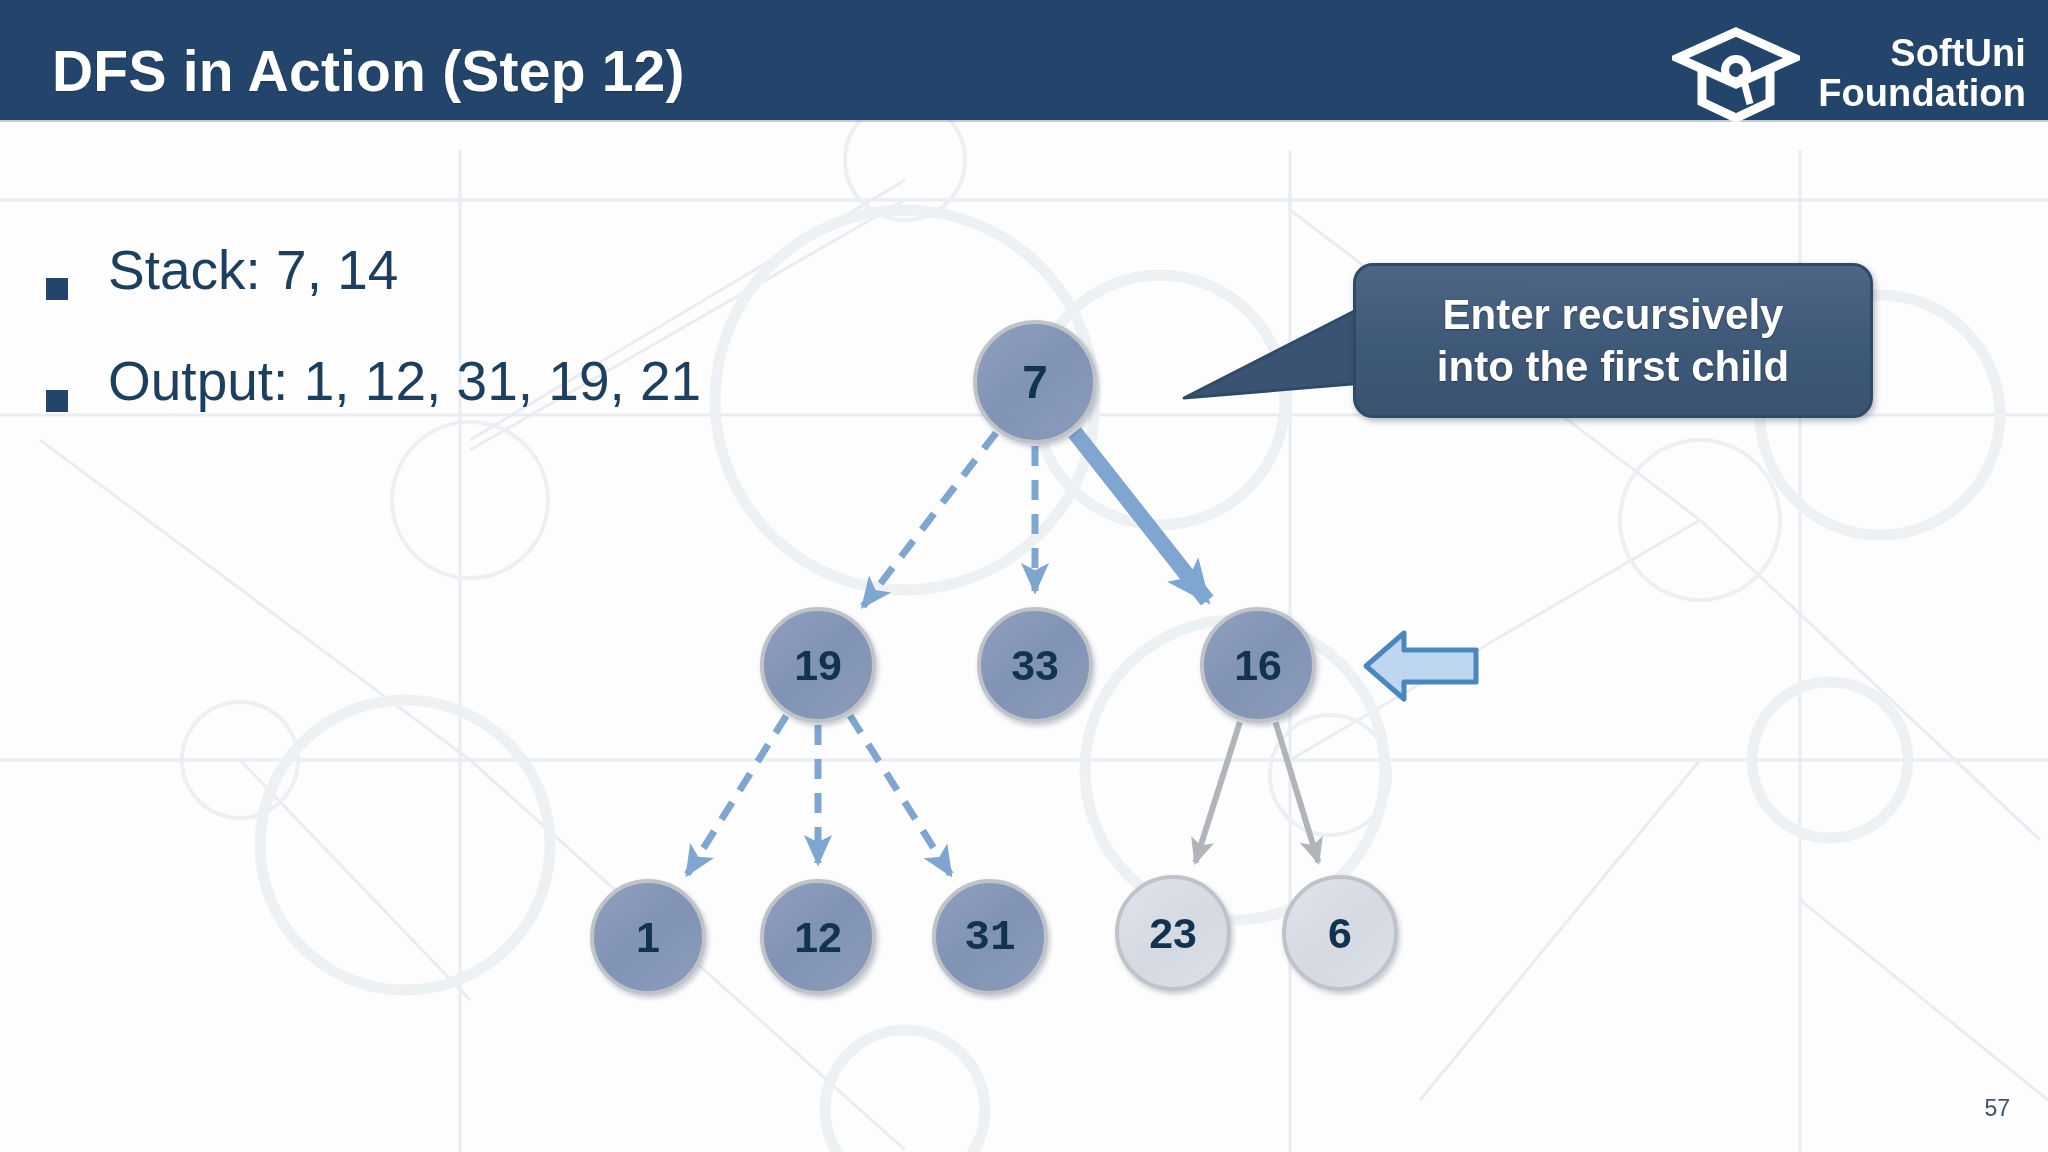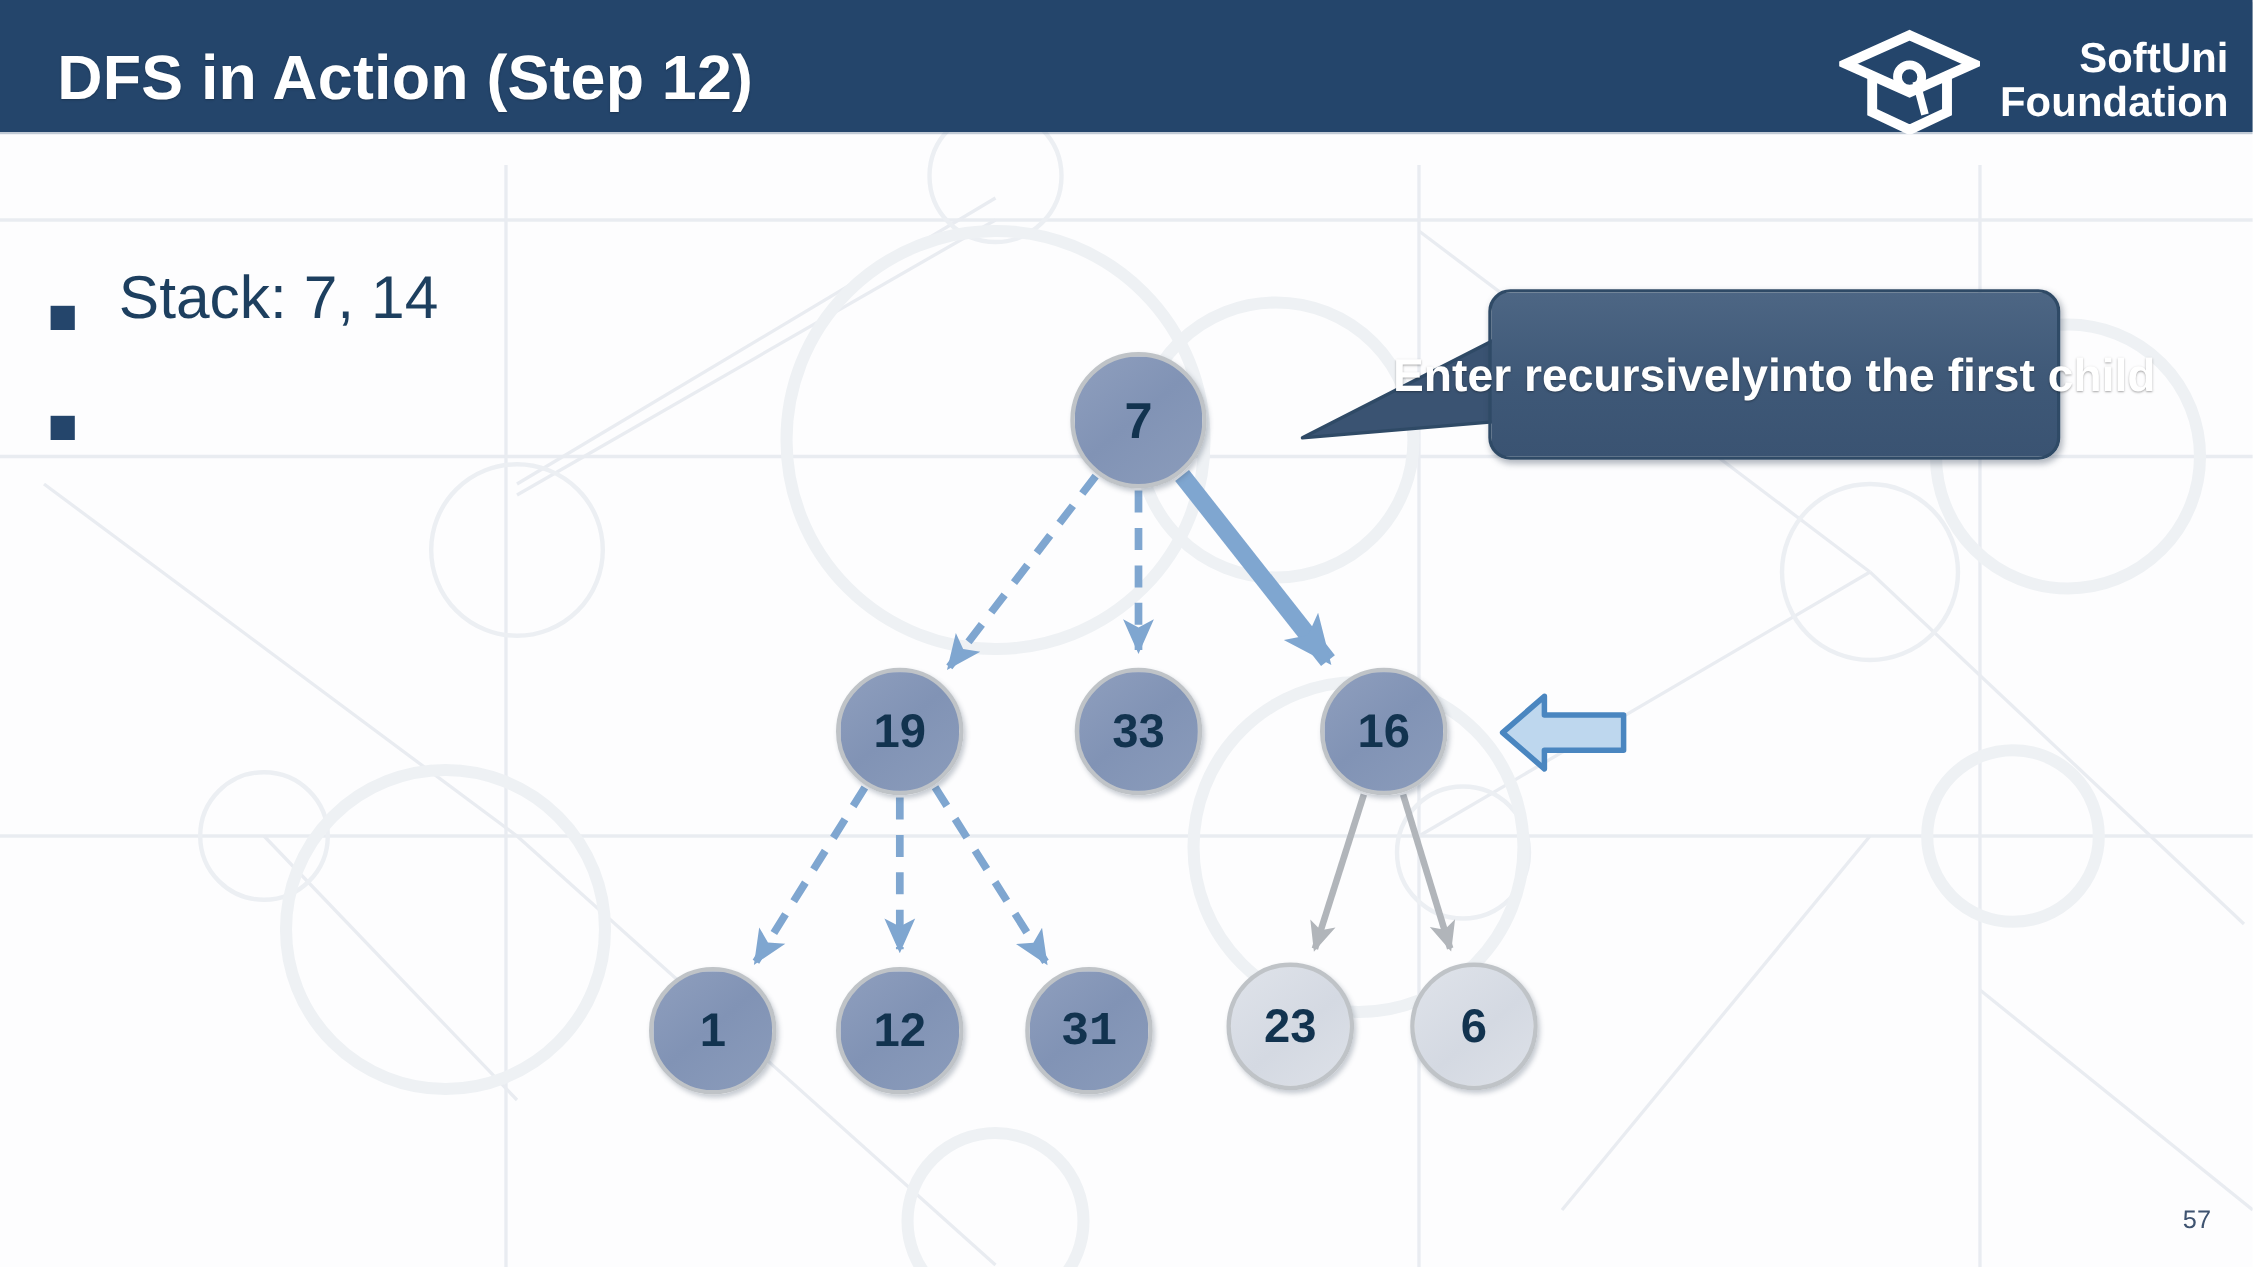--- a/index.html
+++ b/index.html
@@ -96,21 +96,21 @@
   }
 
   
   #callout {
     position:absolute;
     left:1353px; top:263px;
     width:520px; height:155px;
     background:linear-gradient(180deg,#4d6684 0%,#3e5877 55%,#3a5372 100%);
     border:3px solid #2f4a66;
     border-radius:20px;
-    display:flex; flex-direction:row;
+    display:flex; flex-direction:column;
     align-items:center; justify-content:center;
     box-shadow:2px 3px 6px rgba(40,55,75,.35);
   }
   #callout-line1, #callout-line2 {
     color:#ffffff; font-weight:bold;
     font-size:42px; line-height:1.22;
     white-space:nowrap;
     text-shadow:0 1px 2px rgba(0,0,0,.35);
   }
   #callout-tail { position:absolute; left:1180px; top:290px; }
@@ -182,20 +182,21 @@
     </div>
   </div>
 
   <div id="bullets">
     <div class="bullet-row">
       <span class="bullet-mark"></span>
       <span class="bullet-text">Stack: 7, 14</span>
     </div>
     <div class="bullet-row">
       <span class="bullet-mark"></span>
+      <span class="bullet-text">Output: 1, 12, 31, 19, 21</span>
     </div>
   </div>
 
   <svg id="tree-svg" viewBox="0 0 2048 1152">
       <defs>
         <marker id="head-blue-thin" viewBox="0 0 10 10" refX="8.5" refY="5" markerWidth="5" markerHeight="5" orient="auto-start-reverse" markerUnits="strokeWidth">
           <path d="M0.5 1 L9.5 5 L0.5 9 L2.6 5 Z" fill="#7fa6d0"></path>
         </marker>
         <marker id="head-blue-thick" viewBox="0 0 10 10" refX="8.5" refY="5" markerWidth="3.1" markerHeight="3.1" orient="auto-start-reverse" markerUnits="strokeWidth">
           <path d="M0.5 1 L9.5 5 L0.5 9 L2.6 5 Z" fill="#7fa6d0"></path>

